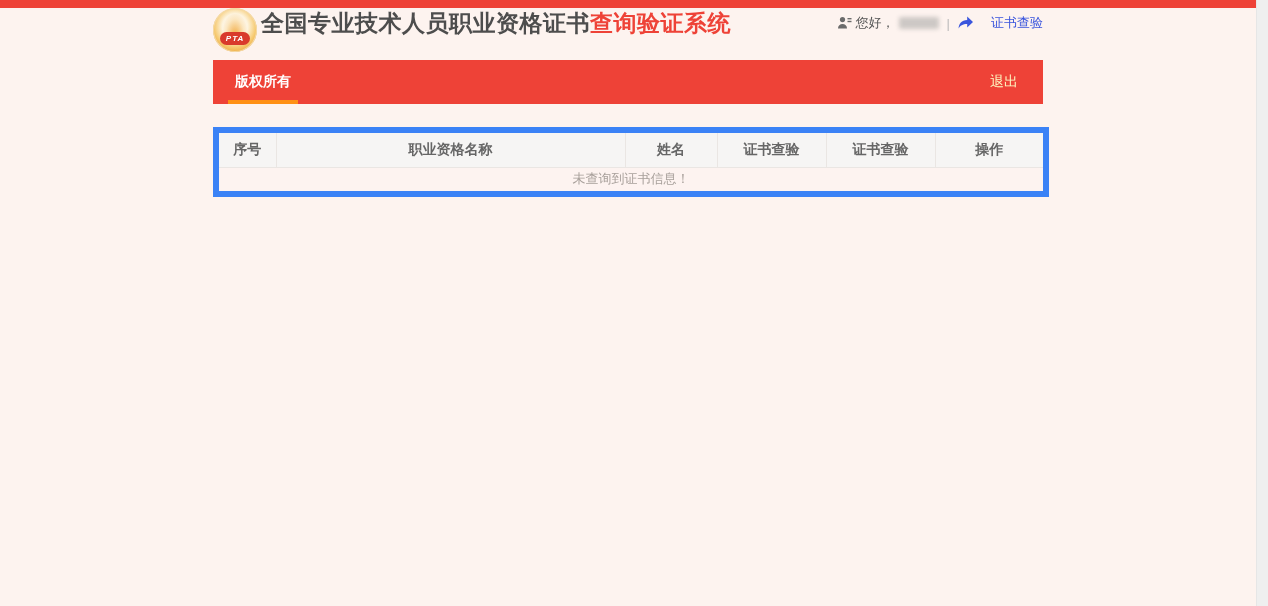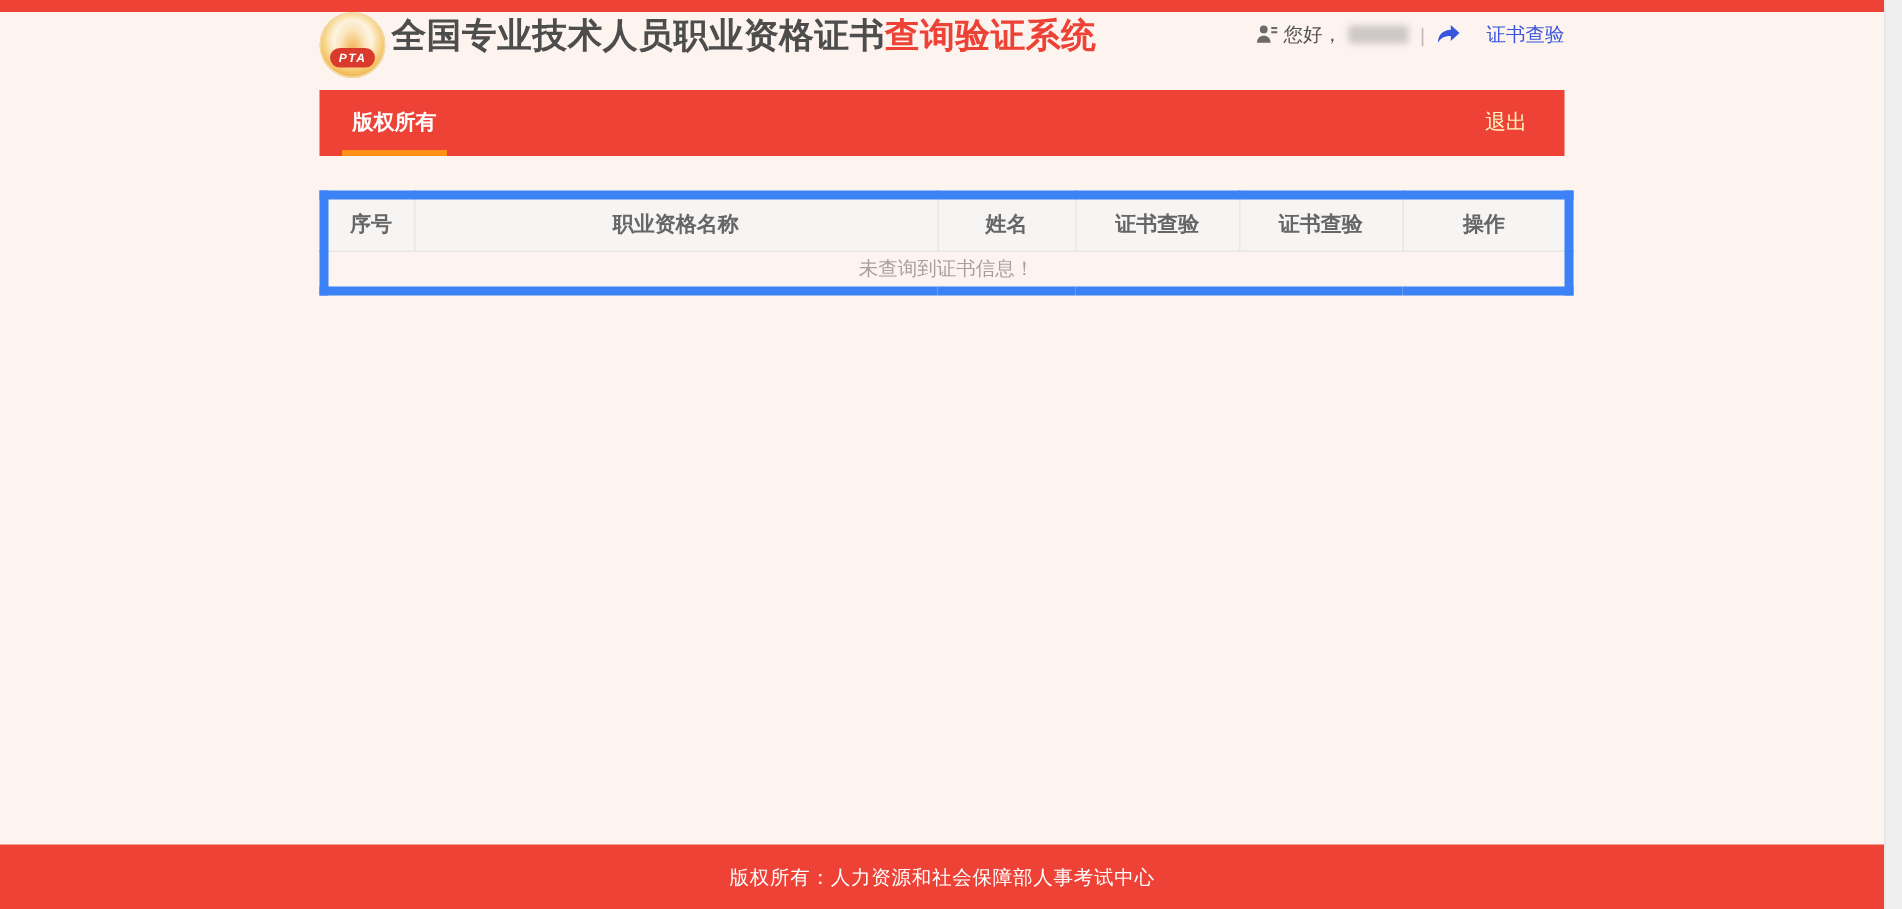--- a/index.html
+++ b/index.html
@@ -176,17 +176,14 @@
         <tbody>
           <tr>
             <td class="empty-cell" colspan="6">未查询到证书信息！</td>
           </tr>
         </tbody>
       </table>
     </div>
 
   </div>
 
-  <div class="footer">
-    <span class="copyright">版权所有：人力资源和社会保障部人事考试中心</span>
-  </div>
 
 </div>
 
 </body></html>

